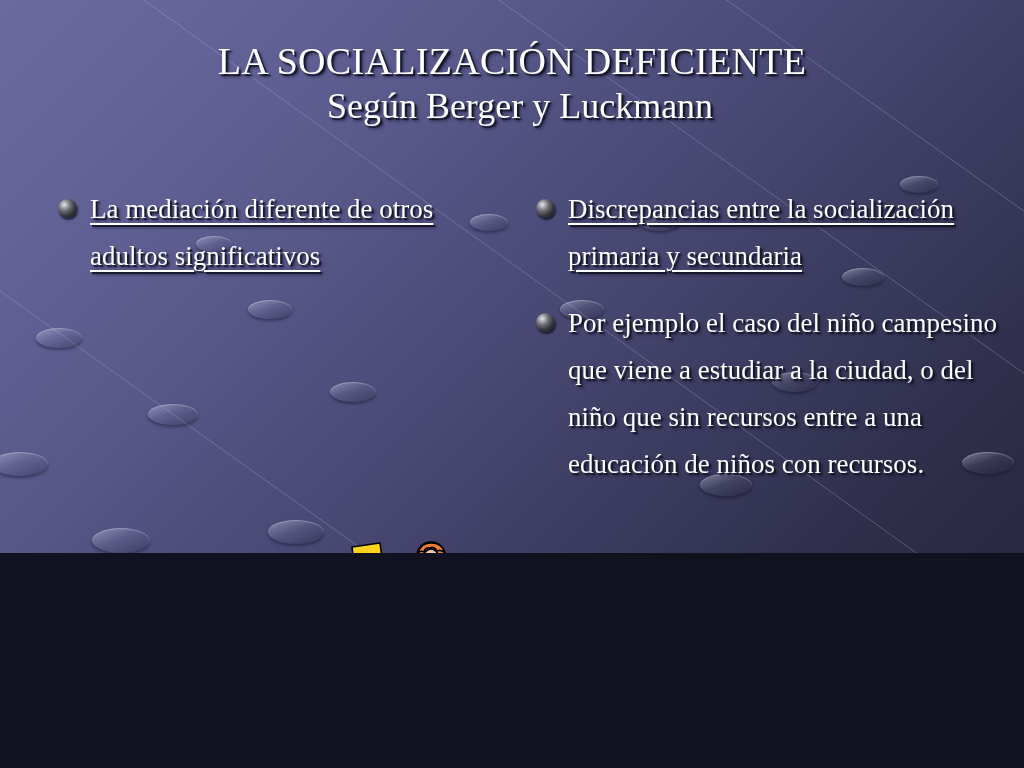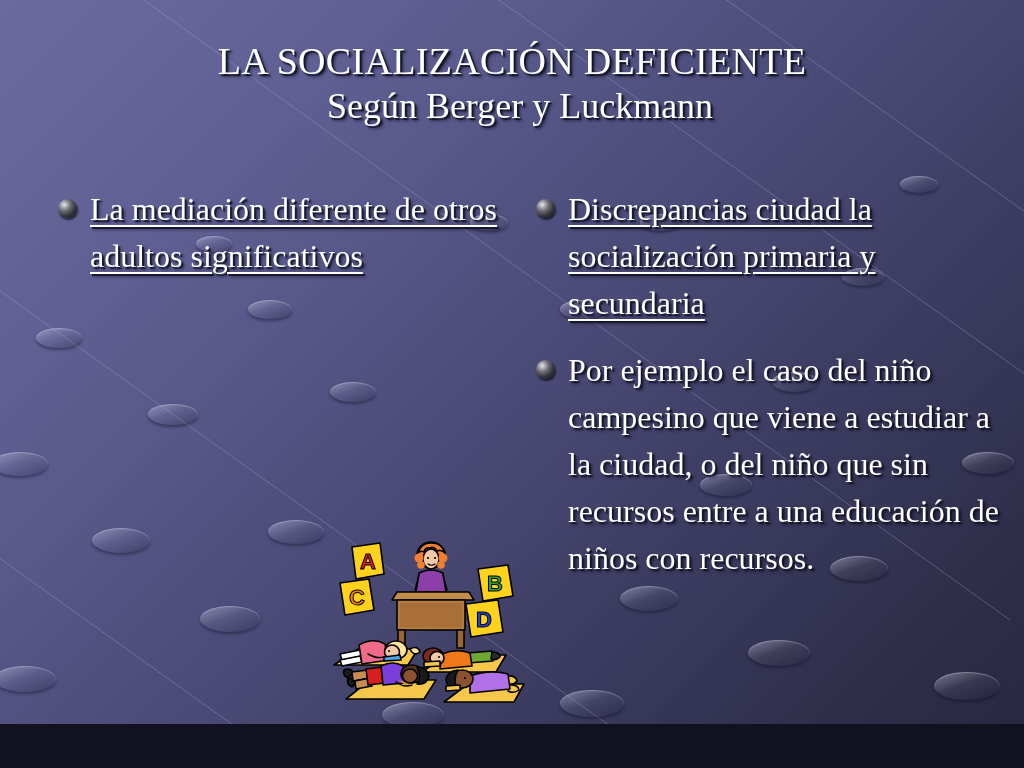--- a/index.html
+++ b/index.html
@@ -7,21 +7,21 @@
 
   html, body {
     width:1024px; height:768px;
     overflow:hidden;
     background:#11111f;
   }
 
   
   #slide {
     position:relative;
-    width:1024px; height:724px;
+    width:1024px; height:553px;
     overflow:hidden;
     font-family:"Liberation Serif","DejaVu Serif",serif;
     
     background:
       linear-gradient(135deg,
         #6a6aa0 0%,
         #65659a 12%,
         #5e5e92 24%,
         #565687 36%,
         #4d4d7b 48%,
@@ -64,21 +64,21 @@
   
   .column { position:absolute; top:186px; }
   #col-left  { left:52px;  width:455px; }
   #col-right { left:530px; width:470px; }
 
   .bullet-item {
     position:relative;
     padding-left:38px;
     margin-bottom:20px;
     color:#ffffff;
-    font-size:32px;
+    font-size:27px;
     line-height:47px;
     text-shadow:2px 2px 1px rgba(18,18,38,.88), 3px 3px 3px rgba(10,10,25,.50);
   }
   .bullet-item .btext { display:inline; }
   .bullet-item.underlined .btext {
     text-decoration:underline;
     text-underline-offset:5px;
     text-decoration-thickness:2px;
   }
 
@@ -148,21 +148,21 @@
       <span class="btext">La mediación diferente de otros adultos significativos</span>
     </div>
 
 
   </div>
 
   <div class="column" id="col-right">
 
     <div class="bullet-item underlined">
       <span class="sphere-bullet"></span>
-      <span class="btext">Discrepancias ciudad la socialización primaria y secundaria</span>
+      <span class="btext">Discrepancias entre la socialización primaria y secundaria</span>
     </div>
 
     <div class="bullet-item">
       <span class="sphere-bullet"></span>
       <span class="btext">Por ejemplo el caso del niño campesino que viene a estudiar a la ciudad, o del niño que sin recursos entre a una educación de niños con recursos.</span>
     </div>
 
   </div>
 
   <svg id="clipart" viewBox="0 0 230 172" aria-hidden="true">

